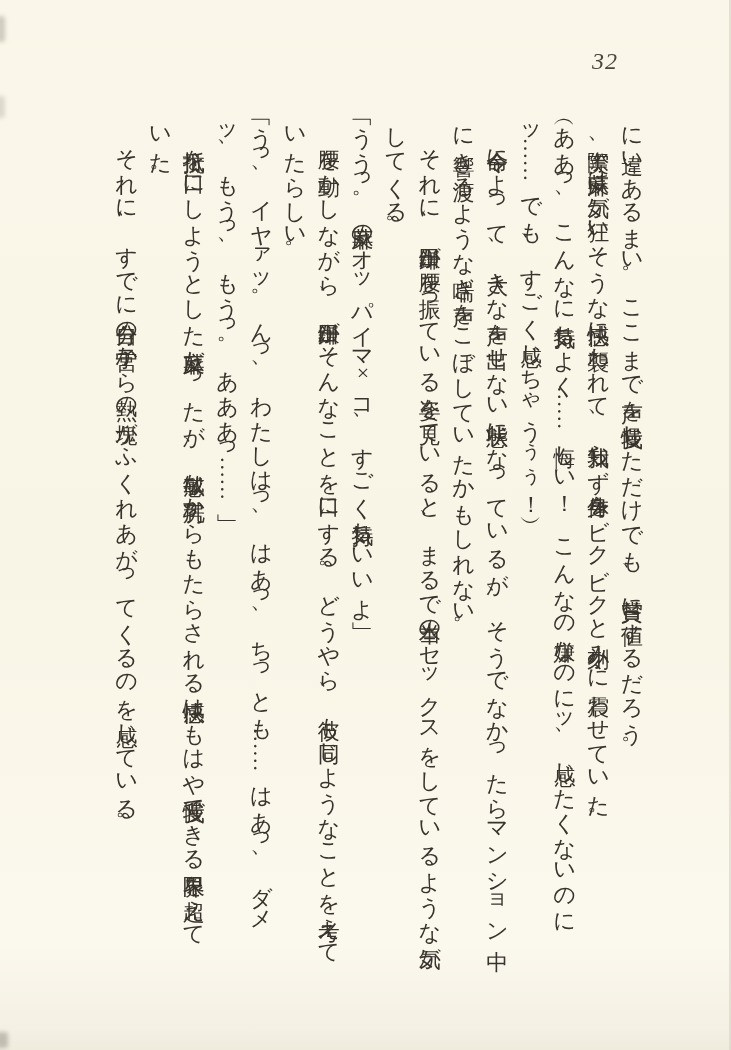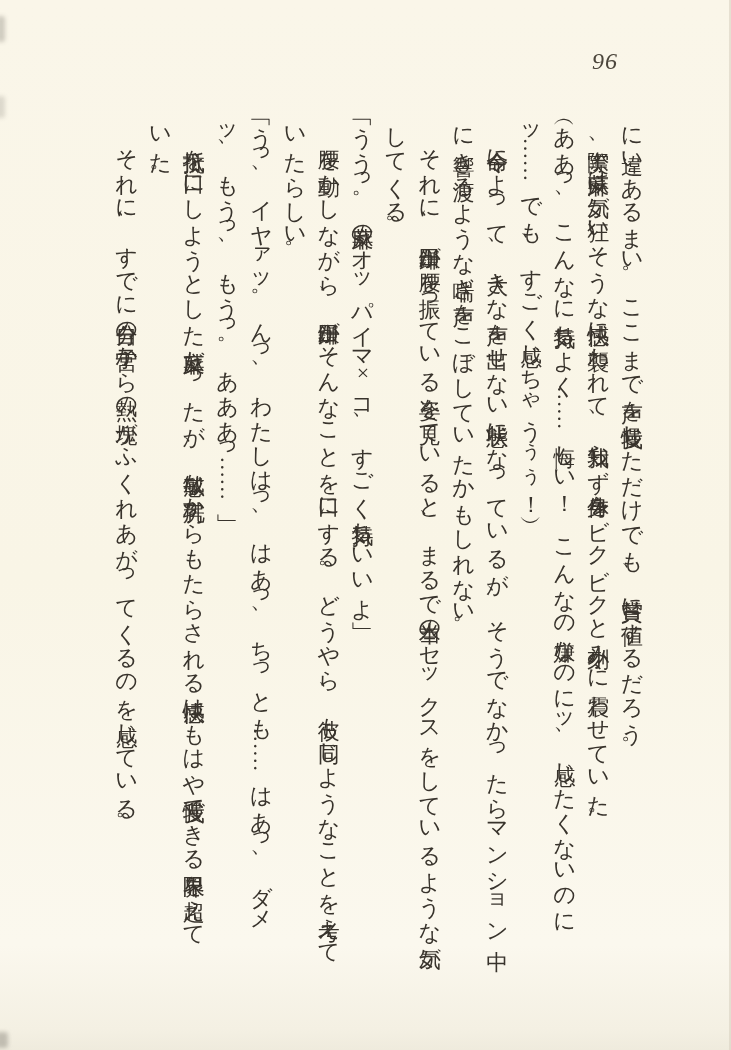--- a/index.html
+++ b/index.html
@@ -68,21 +68,21 @@
     width: 2px;
     height: 100%;
     background: #d8d2c2;
     opacity: 0.6;
   }
 </style>
 </head>
 <body>
 
 <div class="book-page">
-  <span class="page-number">96</span>
+  <span class="page-number">32</span>
 
   <div class="page-text">
       <p class="para">に違いあるまい。ここまで声を我慢しただけでも、賞賛に値するだろう。</p>
       <p class="para indent">実際、麻菜は気が狂いそうな快感に襲われて、我知らず身体をビクビクと小刻みに震わせていた。</p>
       <p class="para">（ああっ、こんなに気持ちよく……悔しい！　こんなの嫌なのにッ、感じたくないのにッ……でも、すごく感じちゃうぅぅ！）</p>
       <p class="para indent">命令によって、大きな声を出せない状態になっているが、そうでなかったらマンション中に響き渡るような喘ぎ声をこぼしていたかもしれない。</p>
       <p class="para indent">それに、鎌田が腰を振っている姿を見ていると、まるで本当のセックスをしているような気がしてくる。</p>
       <p class="para">「ううっ。麻菜のオッパイマ×コ、すごく気持ちいいよ」</p>
       <p class="para indent">腰を動かしながら、鎌田がそんなことを口にする。どうやら、彼も同じようなことを考えていたらしい。</p>
       <p class="para">「うっ、イヤァッ。んっ、わたしはっ、はあっ、ちっとも……はあっ、ダメッ、もうっ、もうっ。あああっ……」</p>

